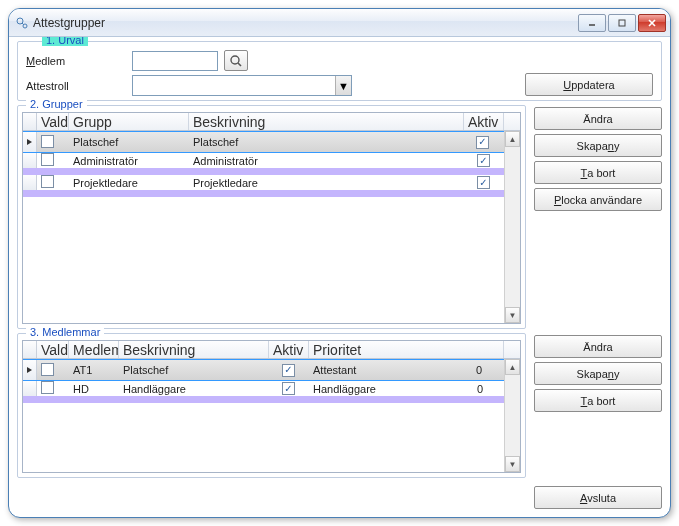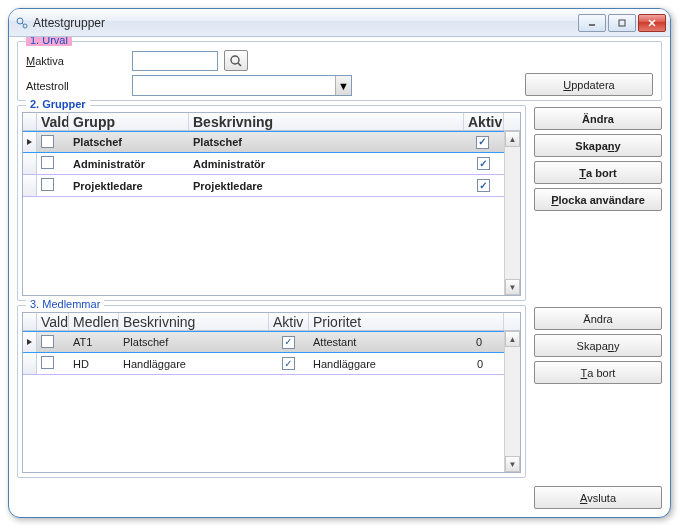--- a/index.html
+++ b/index.html
@@ -67,22 +67,22 @@
   }
   .fieldset {
     border: 1px solid #c0cde0;
     border-radius: 2px;
     position: relative;
     padding: 8px 8px 8px 8px;
   }
   .fieldset .legend {
     position: absolute;
     top: -8px;
-    left: 8px;
-    background: #f9a8d4;
+    left: 24px;
+    background: #5eead4;
     padding: 0 4px;
     color: #1a4fc0;
     font-size: 11px;
   }
   .frow { display:flex; align-items:center; gap:6px; margin-bottom:4px; }
   .frow label { width: 100px; color:#222; }
   .frow label .u { text-decoration: underline; }
   .txt {
     height: 20px;
     border: 1px solid #7f9db9;
@@ -146,21 +146,21 @@
     border-right:1px solid #d0d7e2;
     padding:1px 4px;
     color:#333;
     font-size:14px;
     overflow:hidden;white-space:nowrap;
   }
   .gbody { flex:1; overflow:hidden; position:relative;}
   .grow {
     display:flex;
     height:22px;
-    border-bottom:1px solid #c4b5fd;
+    border-bottom:7px solid #c4b5fd;
     align-items:center;
   }
   .grow.selected {
     background:linear-gradient(to bottom,#e8e8e8,#d4d4d4);
     border:1px solid #3399ff;
     border-left:none;
   }
   .gc {
     border-right:1px solid transparent;
     padding:1px 4px;
@@ -243,21 +243,21 @@
     </div>
   </div>
 
   <div class="content">
 
     <div class="fieldset" style="padding-bottom:4px;">
       <div class="legend">1. Urval</div>
       <div style="display:flex;gap:8px;">
         <div style="flex:1;">
           <div class="frow">
-            <label><span class="u">M</span><span>aktiva</span></label>
+            <label><span class="u">M</span><span>edlem</span></label>
             <input class="txt" style="width: 86px;" value="">
             <div class="iconbtn">
               <svg width="14" height="14" viewBox="0 0 14 14">
                   <circle cx="6" cy="6" r="4" fill="none" stroke="#555" stroke-width="1.4"></circle>
                   <line x1="9" y1="9" x2="12" y2="12" stroke="#555" stroke-width="1.6"></line>
                 </svg>
             </div>
           </div>
           <div class="frow" style="margin-bottom:0;">
             <label>Attestroll</label>
@@ -269,21 +269,21 @@
         </div>
         <div style="width:128px;display:flex;align-items:flex-end;">
           <div class="btn" style="width:100%">
             <span class="u">U</span>
               <span>ppdatera</span>
           </div>
         </div>
       </div>
     </div>
 
-    <div class="section" style="height:196px;font-weight:bold;">
+    <div class="section" style="height:224px;">
       <div class="grid-wrap">
         <div class="legend">2. Grupper</div>
         <div class="grid">
           <div class="ghead">
             <div class="rowhdr"></div>
             <div class="gh" style="width:32px">Vald</div>
             <div class="gh" style="width:120px">Grupp</div>
             <div class="gh" style="flex:1">Beskrivning</div>
             <div class="gh" style="width:40px">Aktiv</div>
             <div class="gh" style="width:16px;border-right:none"></div>

